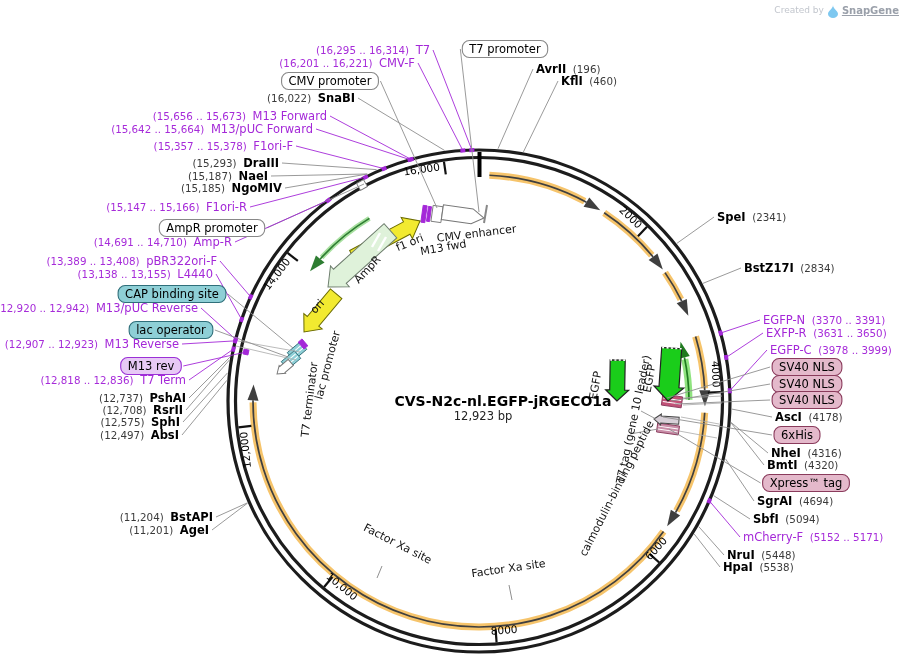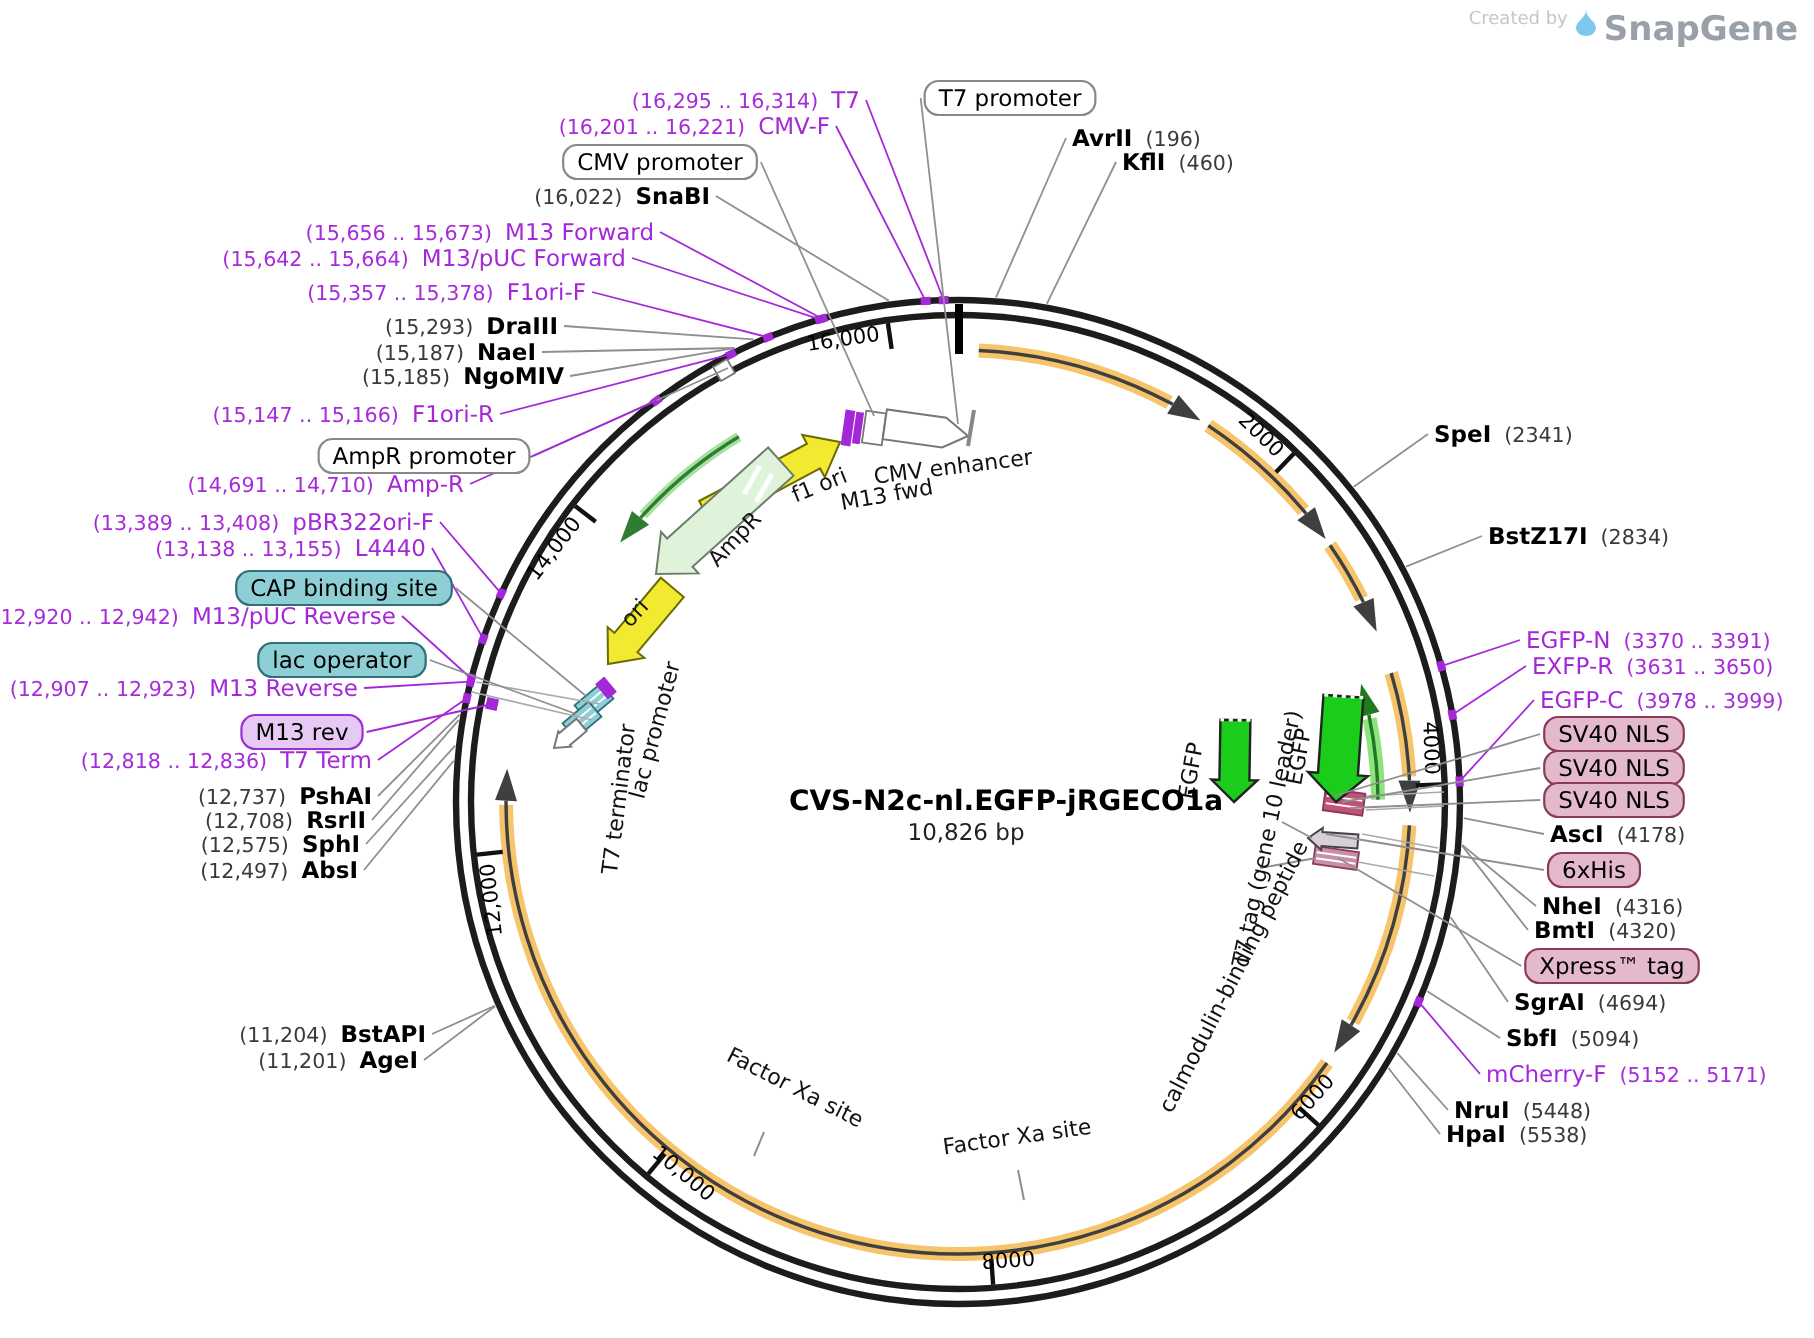--- a/index.html
+++ b/index.html
@@ -1,21 +1,21 @@
 <!DOCTYPE html>
 <html><head>
 <meta charset="utf-8">
 <style>
   html,body{margin:0;padding:0;background:#fff;}
   #stage{position:relative;width:907px;height:669px;background:#fff;overflow:hidden;
          font-family:"DejaVu Sans",sans-serif;}
   #map-svg{position:absolute;left:0;top:0;}
   #watermark{position:absolute;top:5px;right:8px;display:flex;align-items:flex-start;gap:4px;}
   #watermark .wm-pre{font-size:9px;color:#c2c6cd;}
-  #watermark .wm-brand{font-size:17px;font-weight:bold;color:#9aa0aa;}
+  #watermark .wm-brand{font-size:10px;font-weight:bold;color:#9aa0aa;text-decoration:underline;}
   #plasmid-title{position:absolute;left:483px;top:393px;transform:translateX(-50%);
     font-size:14px;font-weight:bold;color:#000;white-space:nowrap;margin-left:20px;}
   #plasmid-size{position:absolute;left:483px;top:409px;transform:translateX(-50%);
     font-size:11.5px;color:#222;white-space:nowrap;}
   text{font-family:"DejaVu Sans",sans-serif;}
   .lbl-coord{font-size:10.3px;fill:#3a3a3a;}
   .lbl-name{font-size:11.5px;font-weight:bold;fill:#000;}
   .lbl-primer-n{font-size:11.5px;fill:#A428D8;}
   .lbl-primer-c{font-size:10.3px;fill:#A62BD9;}
   .box-text{font-size:11.5px;fill:#000;}
@@ -317,15 +317,15 @@
 
 <div id="watermark">
   <span class="wm-pre">Created by</span>
   <svg width="10" height="13" viewBox="0 0 10 13">
     <path d="M5 0 C5 4 0 5.5 0 9 A5 4 0 0 0 10 9 C10 5.5 5 4 5 0 Z" fill="#7ec8f0"></path>
   </svg>
   <span class="wm-brand">SnapGene</span>
 </div>
 
 <div id="plasmid-title">CVS-N2c-nl.EGFP-jRGECO1a</div>
-<div id="plasmid-size">10,826 bp</div>
+<div id="plasmid-size">12,923 bp</div>
 
 </div>
 
 </body></html>

